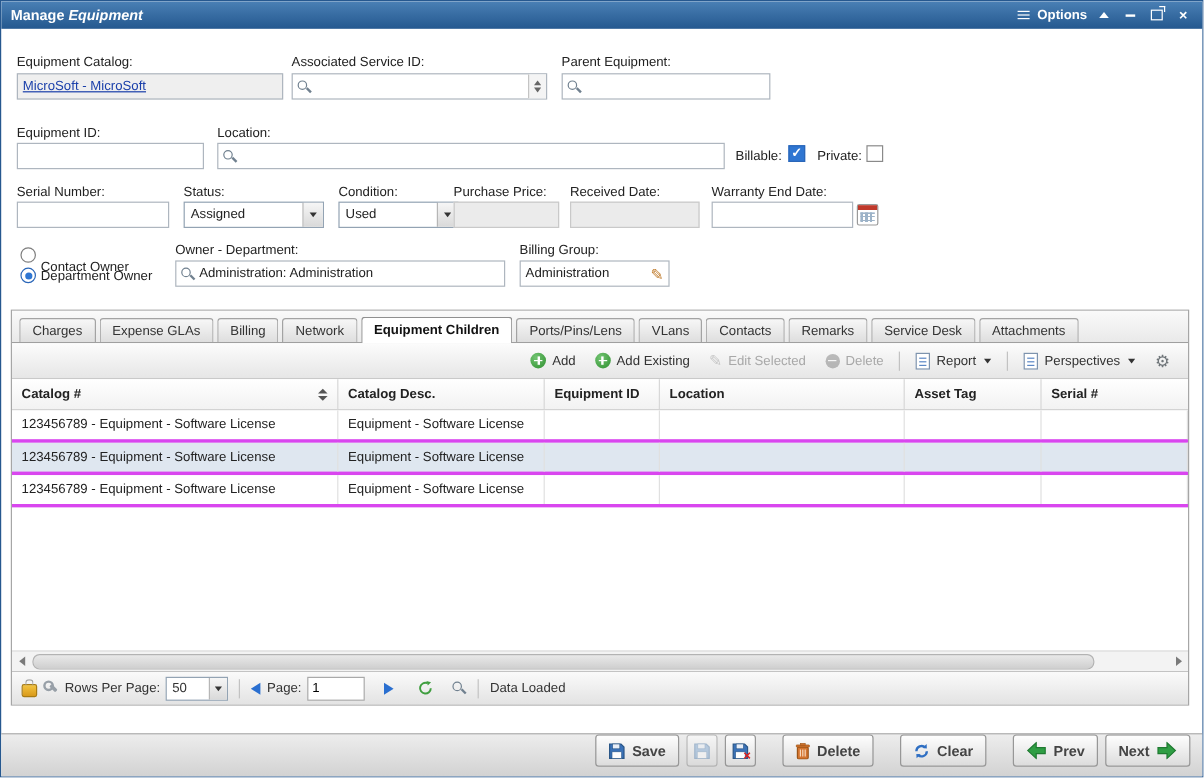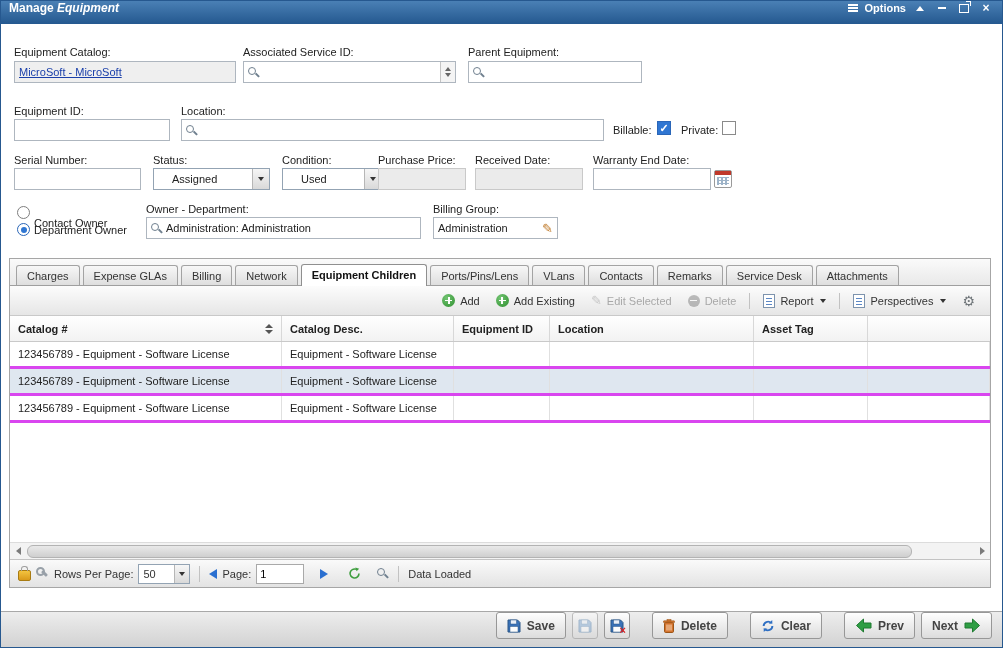--- a/index.html
+++ b/index.html
@@ -1,20 +1,20 @@
 <!DOCTYPE html>
 <html><head>
 <meta charset="utf-8">
 <style>
   html,body{margin:0;padding:0;background:#fff;}
   body{width:1003px;height:648px;overflow:hidden;font-family:"Liberation Sans",sans-serif;}
   .window{position:relative;width:1001px;height:646px;border:1px solid #26588f;background:#fff;overflow:hidden;}
 
   
-  .titlebar{position:absolute;left:0;top:0;right:0;height:23px;background:linear-gradient(#4a80b5,#24588f);display:flex;align-items:flex-start;justify-content:space-between;padding:0 8px;box-sizing:border-box;}
+  .titlebar{position:absolute;left:0;top:0;right:0;height:23px;background:linear-gradient(#4a80b5,#24588f);display:flex;align-items:center;justify-content:space-between;padding:0 8px;box-sizing:border-box;}
   .title{color:#fff;font-size:12px;font-weight:bold;}
   .title em{font-style:italic;}
   .tb-right{display:flex;align-items:center;gap:6px;color:#fff;}
   .list-icon{position:relative;width:10px;height:8px;display:inline-block;}
   .list-icon::before{content:"";position:absolute;top:0;left:0;width:10px;height:1.5px;background:#fff;box-shadow:0 3px 0 #fff,0 6px 0 #fff;}
   .opt-label{font-size:11px;font-weight:bold;cursor:pointer;}
   .winbtn{width:16px;height:14px;display:flex;align-items:center;justify-content:center;cursor:pointer;}
   .tri-up-w{width:0;height:0;border-left:4px solid transparent;border-right:4px solid transparent;border-bottom:5px solid #fff;}
   .minus-w{width:8px;height:2px;background:#fff;}
   .pop-w{width:8px;height:7px;border:1px solid #fff;position:relative;}
@@ -35,21 +35,21 @@
   .tri-up-s{width:0;height:0;border-left:3px solid transparent;border-right:3px solid transparent;border-bottom:4px solid #666;}
   .tri-down-s{width:0;height:0;border-left:3px solid transparent;border-right:3px solid transparent;border-top:4px solid #666;}
   .lm-panel{position:absolute;left:840px;top:34px;width:157px;height:58px;background:#f6f6f6;border:1px solid #cfcfcf;border-radius:4px;box-sizing:border-box;padding:3px 8px;}
   .lm-title{font-size:12.5px;font-weight:bold;color:#111;}
   .lm-line{font-size:11px;color:#222;margin-top:2px;}
   .cb{position:absolute;width:14px;height:14px;border:1px solid #8a8a8a;background:#fff;box-sizing:border-box;display:flex;align-items:center;justify-content:center;cursor:pointer;}
   .cb.checked{background:#2f76d2;border-color:#2a66b8;color:#fff;font-size:11px;font-weight:bold;line-height:1;}
   .radio{position:absolute;width:13px;height:13px;border:1px solid #7e7e7e;border-radius:50%;background:#fff;box-sizing:border-box;cursor:pointer;}
   .radio.sel{border-color:#2a66b8;}
   .radio.sel::before{content:"";position:absolute;left:2.5px;top:2.5px;width:6px;height:6px;border-radius:50%;background:#2f76d2;}
-  .selectbox{position:absolute;height:22px;border:1px solid #93a3b3;background:#fff;box-sizing:border-box;display:flex;align-items:center;justify-content:space-between;padding-left:18px;font-size:11px;color:#222;cursor:pointer;}
+  .selectbox{position:absolute;height:22px;border:1px solid #93a3b3;background:#fff;box-sizing:border-box;display:flex;align-items:center;justify-content:space-between;padding-left:5px;font-size:11px;color:#222;cursor:pointer;}
   .sel-arrow{width:17px;height:100%;background:linear-gradient(#f6f6f6,#d9d9d9);border-left:1px solid #b6b6b6;display:flex;align-items:center;justify-content:center;box-sizing:border-box;}
   .tri-down{width:0;height:0;border-left:3.5px solid transparent;border-right:3.5px solid transparent;border-top:4.5px solid #333;}
   .calbtn{position:absolute;width:18px;height:18px;border:1px solid #9a9a9a;border-radius:2px;background:#fff;box-sizing:border-box;cursor:pointer;}
   .calbtn::before{content:"";position:absolute;left:0;right:0;top:0;height:4px;background:#c0392b;}
   .calbtn::after{content:"";position:absolute;left:2px;right:2px;top:6px;bottom:2px;background:repeating-linear-gradient(to right,#9db3c8 0 2px,transparent 2px 4px),repeating-linear-gradient(#9db3c8 0 1px,transparent 1px 3px);}
   .pencil{color:#bf7a2a;font-size:13px;line-height:1;margin-left:auto;cursor:pointer;}
 
   
   .tab-panel{position:absolute;left:8px;top:257px;width:982px;height:330px;border:1px solid #a6a6a6;box-sizing:border-box;background:#fff;display:flex;flex-direction:column;}
   .tabstrip{display:flex;align-items:flex-end;gap:3px;padding:4px 6px 0;background:linear-gradient(#fafafa,#e9e9e9);border-bottom:1px solid #9f9f9f;height:27px;box-sizing:border-box;flex:0 0 auto;}
@@ -281,20 +281,21 @@
         <span>Catalog #</span>
         <span class="sort">
             <i class="tu"></i>
             <i class="td"></i>
           </span>
       </div>
       <div class="gc c2">Catalog Desc.</div>
       <div class="gc c3">Equipment ID</div>
       <div class="gc c4">Location</div>
       <div class="gc c5">Asset Tag</div>
+      <div class="gc c6">Serial #</div>
     </div>
 
     <div class="grow-row">
       <div class="gc c1">123456789 - Equipment - Software License</div>
       <div class="gc c2">Equipment - Software License</div>
       <div class="gc c3"></div>
       <div class="gc c4"></div>
       <div class="gc c5"></div>
       <div class="gc c6"></div>
     </div>

